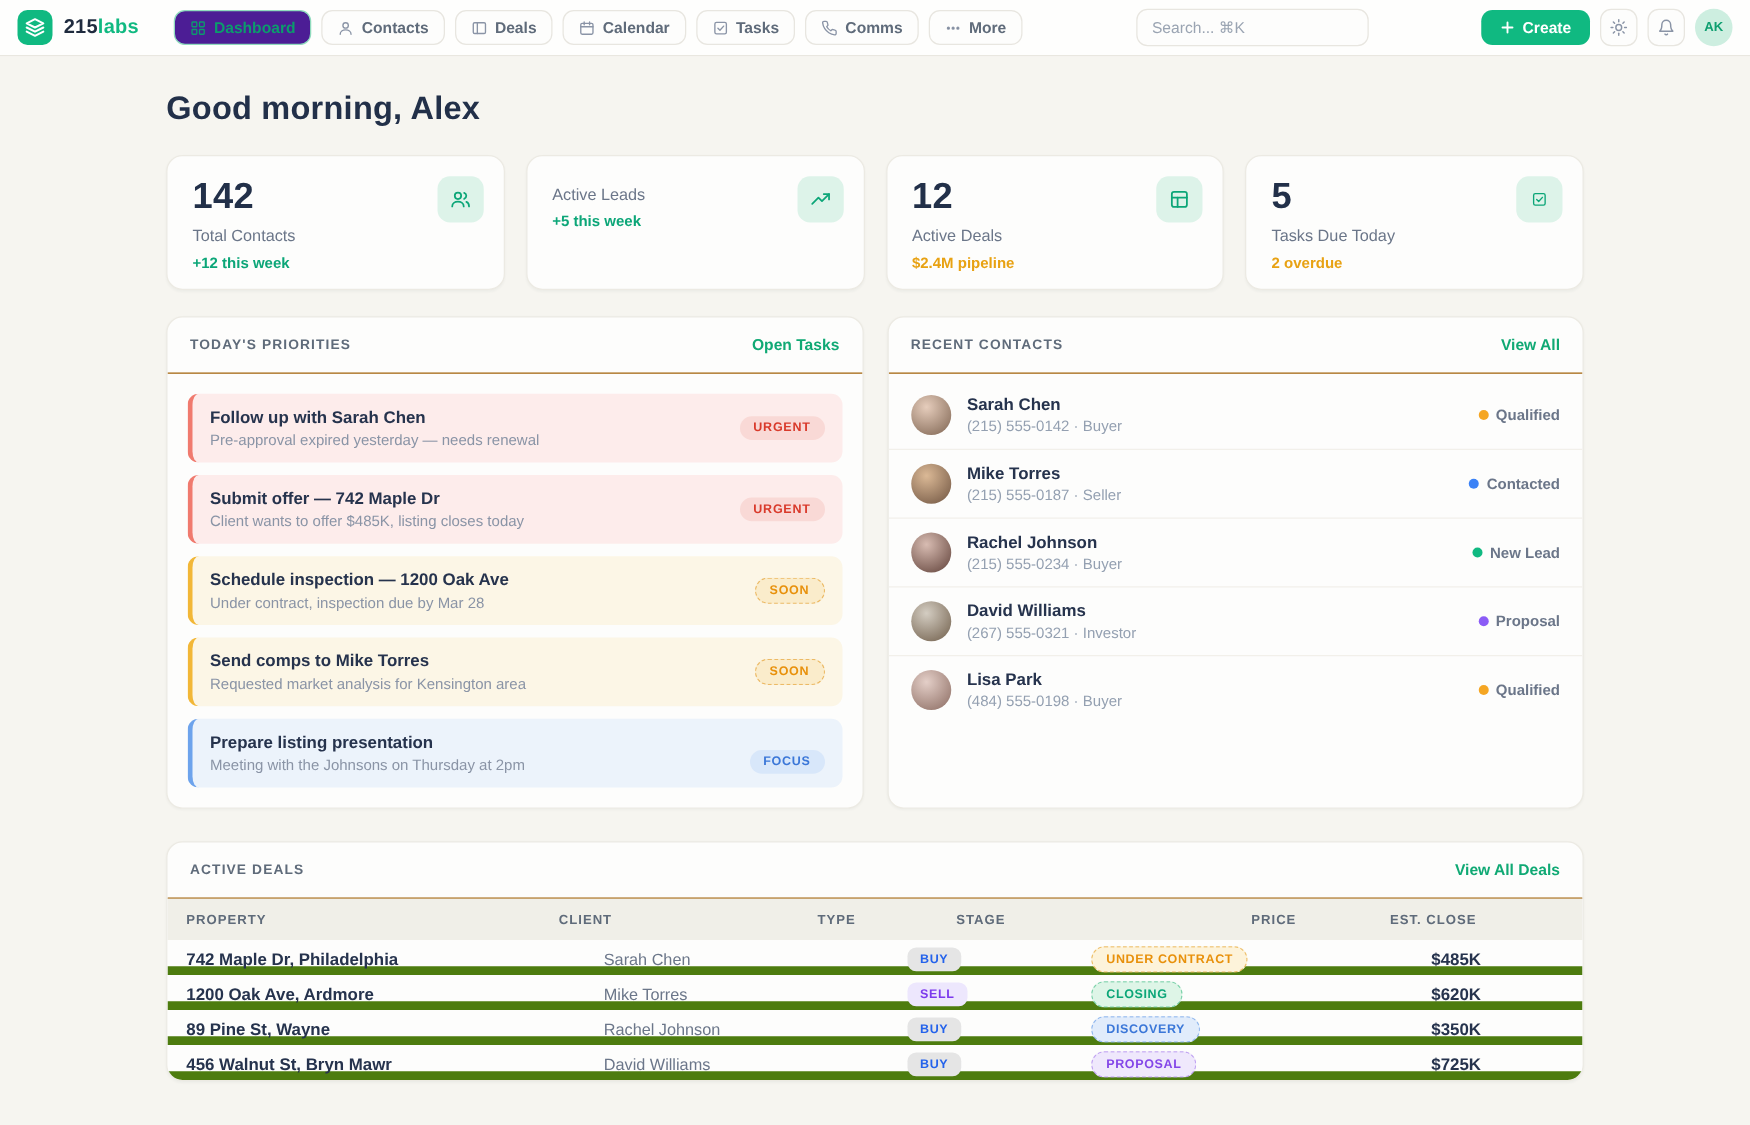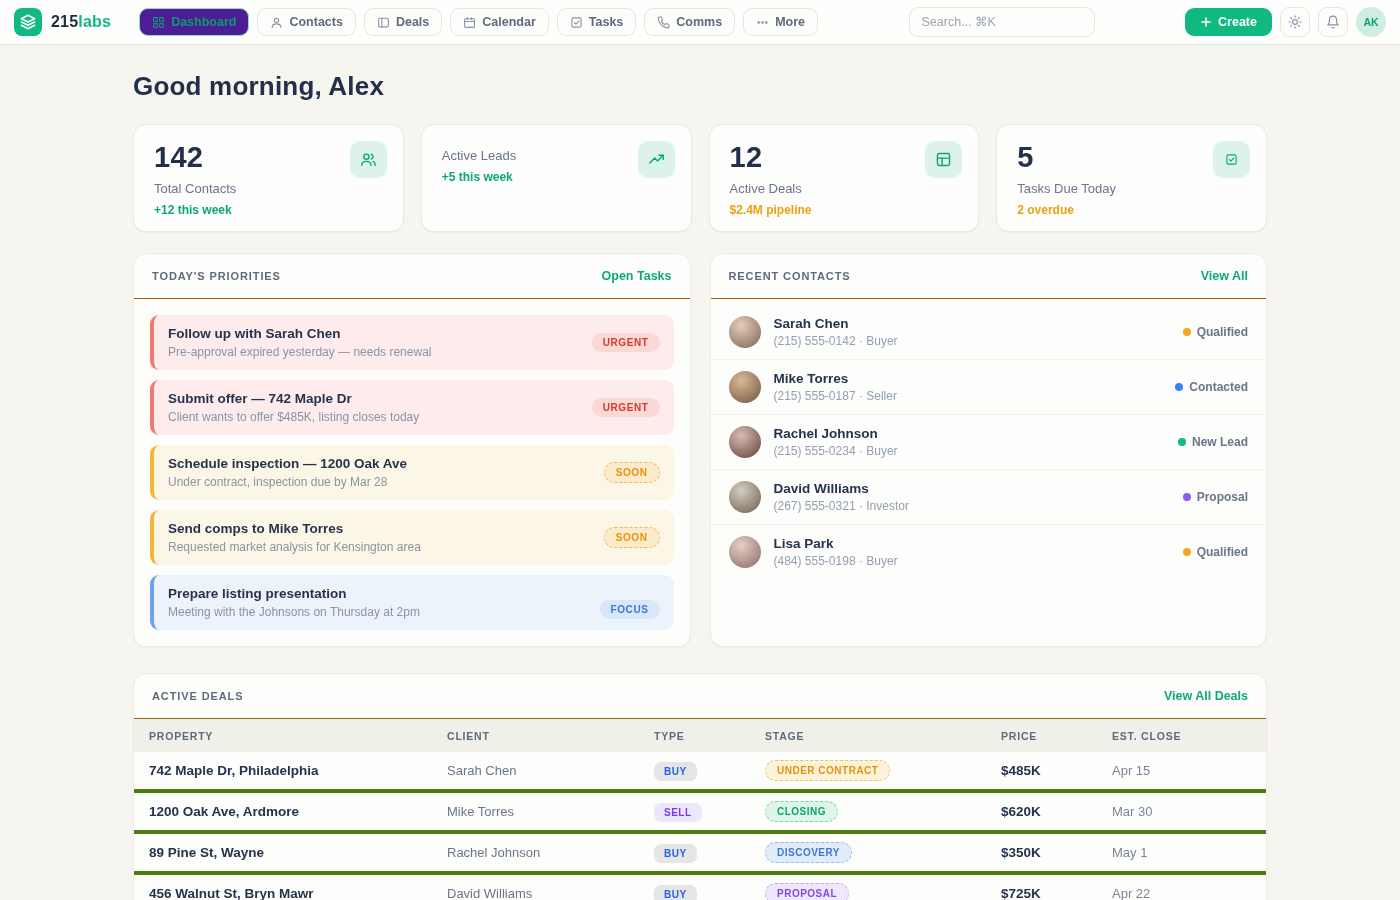--- a/index.html
+++ b/index.html
@@ -125,21 +125,21 @@
   .tbl-head, .tbl-row {
     display:grid; grid-template-columns:313px 207px 111px 236px 111px 1fr;
     align-items:center;
   }
   .tbl-head {
     background:#f0efe8; font-size:10.5px; font-weight:700; letter-spacing:.8px;
     color:#5f6b7a; height:33px;
   }
   .tbl-head > div { padding-left:0; }
   .tbl-head > div:first-child, .tbl-row > div:first-child { padding-left:15px; }
-  .tbl-row { height:41px; border-bottom:4px solid #4d7c0f; background:#fdfdfc; cursor:pointer; }
+  .tbl-row { height:28px; border-bottom:7px solid #4d7c0f; background:#fdfdfc; cursor:pointer;gap:36px; }
   .td-property { font-size:13.5px; font-weight:700; color:#26334d; }
   .td-client { font-size:13px; color:#6b7689; }
   .td-price { font-size:13.5px; font-weight:700; color:#26334d; }
   .td-close { font-size:13px; color:#7a8699; }
   .type-pill {
     display:inline-block; font-size:10px; font-weight:800; letter-spacing:.5px;
     padding:4px 10px; border-radius:7px;
   }
   .type-buy { background:#e5e5e5; color:#2563eb; }
   .type-sell { background:#ede7fd; color:#7c3aed; }

